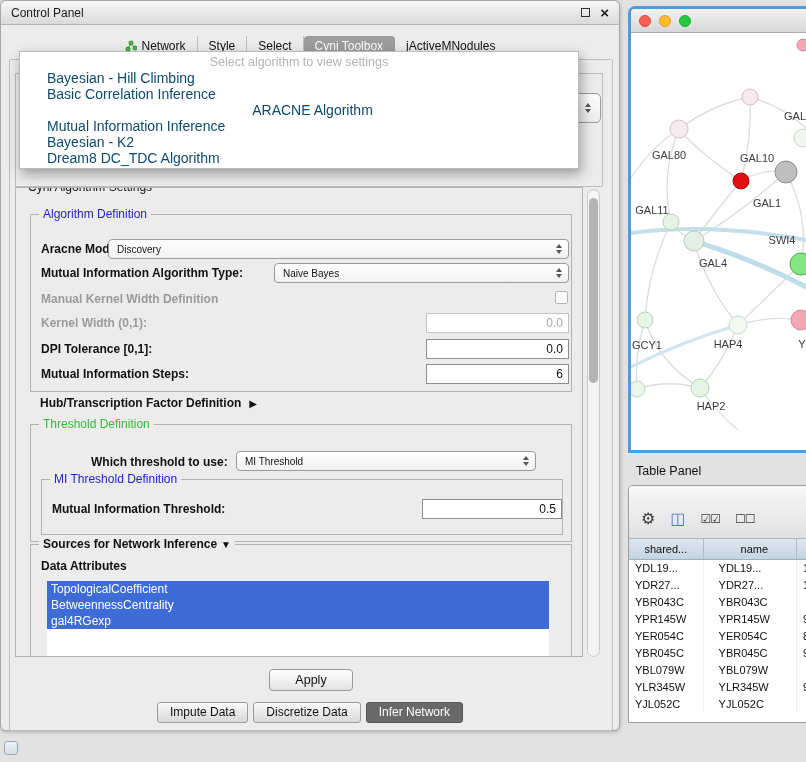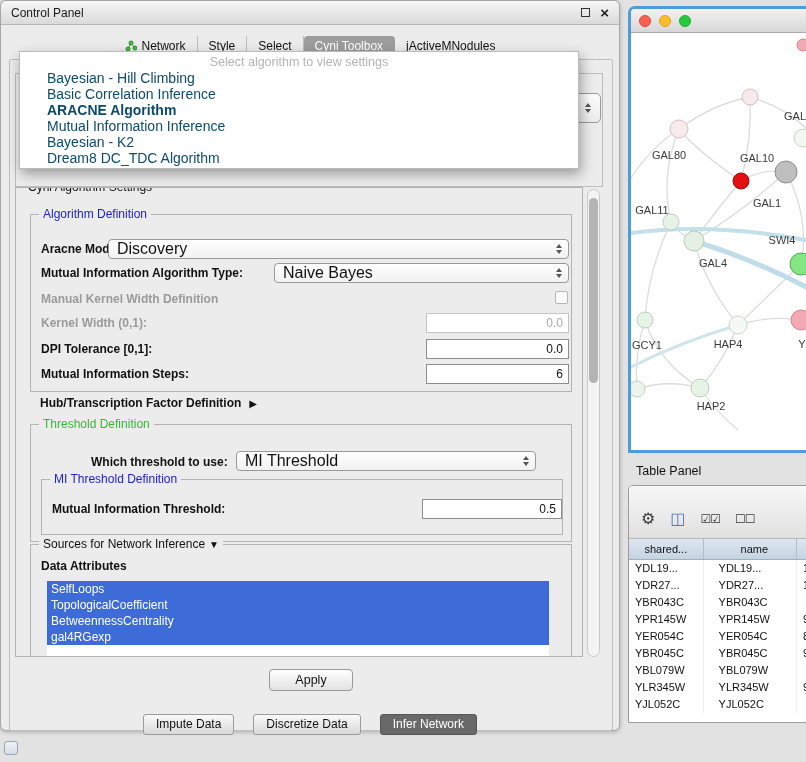--- a/index.html
+++ b/index.html
@@ -26,35 +26,35 @@
 
   .combo-fragment { position:absolute; left:576px; top:92px; width:24px; height:30px; z-index:5;
     border:1px solid #9a9a9a; border-radius:0 5px 5px 0; background:linear-gradient(#fdfdfd,#ececec);
     display:flex; align-items:center; justify-content:center; }
 
   
   .algo-popup { position:absolute; left:18px; top:50px; width:560px; height:118px; background:#fff;
     border:1px solid #bbb; box-shadow:2px 5px 12px rgba(0,0,0,.35); z-index:30; padding-top:2px; }
   .popup-placeholder { text-align:center; color:#b3b3b3; height:16px; line-height:16px; font-size:12.5px; }
   .popup-option { padding-left:4px; height:16px; line-height:16px; font-size:14px; color:#0c4a6e;margin-left:23px; }
-  .popup-option.bold { font-weight:bold; }
+  .popup-option.bold { font-weight:normal;text-align:center; }
 
   
   .tgroup { position:absolute; border:1px solid #b3b3b3; background:#ececec; }
   .tgroup-title { position:absolute; top:-8px; left:8px; background:#ececec; padding:0 4px; font-size:12px; white-space:nowrap; }
   .title-blue { color:#2222cc; }
   .title-green { color:#33bb33; }
 
   #settings-group { left:14px; top:186px; width:568px; height:470px; overflow:hidden; }
 
   .flabel { position:absolute; font-weight:bold; font-size:12px; white-space:nowrap; }
   .flabel.disabled { color:#9a9a9a; }
 
   .combo { position:absolute; height:20px; background:linear-gradient(#ffffff,#f1f1f1); border:1px solid #9a9a9a;
-    border-radius:4px; display:flex; align-items:center; padding-left:8px; font-size:16px; }
+    border-radius:4px; display:flex; align-items:center; padding-left:8px; font-size:10px; }
   .combo-val { flex:1; overflow:hidden; white-space:nowrap; }
   .arrows { display:flex; flex-direction:column; gap:2px; margin-right:6px; margin-left:4px; }
   .tri-up { width:0; height:0; border-left:3.5px solid transparent; border-right:3.5px solid transparent; border-bottom:4px solid #555; }
   .tri-down { width:0; height:0; border-left:3.5px solid transparent; border-right:3.5px solid transparent; border-top:4px solid #555; }
 
   .tfield { position:absolute; height:20px; background:#fff; border:1px solid #8e8e8e; font-size:12px;
     text-align:right; padding:2px 5px 0 0; }
   .tfield.disabled { border-color:#c4c4c4; color:#a8a8a8; }
   .checkbox { position:absolute; width:13px; height:13px; border:1px solid #b5b5b5; background:#fafafa; border-radius:2px; }
 
@@ -65,21 +65,21 @@
   .attr-item { height:16px; line-height:16px; padding-left:4px; background:#3d6bd7; color:#fff; font-size:12px; }
 
   
   .vscroll { position:absolute; left:586px; top:188px; width:13px; height:468px; background:#f4f4f4;
     border:1px solid #c9c9c9; border-radius:7px; }
   .vthumb { position:absolute; left:1px; top:8px; width:9px; height:185px; background:#b4b4b4; border-radius:5px; }
 
   .apply-btn { position:absolute; left:268px; top:668px; width:84px; height:22px; border:1px solid #999;
     border-radius:4px; background:linear-gradient(#ffffff,#e2e2e2); text-align:center; line-height:20px; font-size:12.5px; }
 
-  .bottom-tabs { position:absolute; top:701px; left:0; width:100%; display:flex; justify-content:center; gap:19px;margin-top:12px; }
+  .bottom-tabs { position:absolute; top:701px; left:0; width:100%; display:flex; justify-content:center; gap:5px; }
   .btab { height:21px; line-height:19px; text-align:center; border:1px solid #9b9b9b; border-radius:3px;
     background:linear-gradient(#fafafa,#d8d8d8); font-size:12px; padding:0 12px; }
   .btab.active { background:#696969; border-color:#575757; color:#fff; }
 
   
   #network-window { position:absolute; left:628px; top:6px; width:200px; height:447px; border:3px solid #4f9bdb;
     border-radius:7px 7px 0 0; background:#fff; overflow:hidden; }
   .nw-titlebar { height:24px; background:linear-gradient(#f2f2f2,#d7d7d7); border-bottom:1px solid #ababab;
     display:flex; align-items:center; padding-left:8px; gap:8px; }
   .light { width:12px; height:12px; border-radius:50%; }
@@ -224,27 +224,26 @@
         </div>
 
         <div class="tgroup" style="left:10px; top:54px; width:522px; height:56px;padding-left:40px;">
           <span class="tgroup-title title-blue">MI Threshold Definition</span>
           <span class="flabel" style="left:10px; top:22px;">Mutual Information Threshold:</span>
           <div class="tfield" style="left:380px; top:19px; width:140px;">0.5</div>
         </div>
       </div>
 
       <div class="tgroup" style="left:14px; top:356px; width:542px; height:130px;">
-        <span class="tgroup-title" style="display:flex; align-items:center;">
+        <span class="tgroup-title" style="display:flex; align-items:center;font-weight:bold;">
           <span>Sources for Network Inference</span>
           <span class="collapse-arrow">▼</span>
         </span>
         <span class="flabel" style="left:10px; top:14px;">Data Attributes</span>
         <div class="attr-list">
-            <div class="attr-item">SelfLoops</div>
             <div class="attr-item">TopologicalCoefficient</div>
             <div class="attr-item">BetweennessCentrality</div>
             <div class="attr-item">gal4RGexp</div>
           </div>
       </div>
     </div>
 
     <div class="vscroll">
       <div class="vthumb"></div>
     </div>

